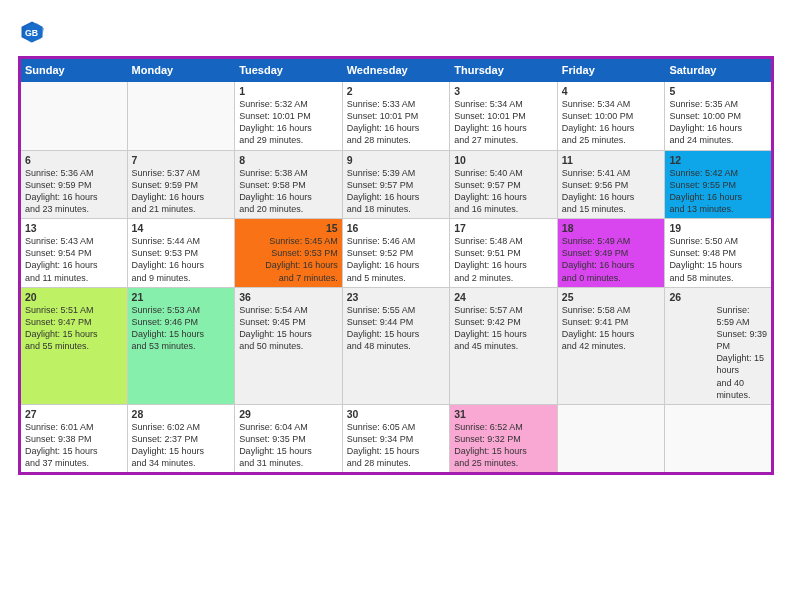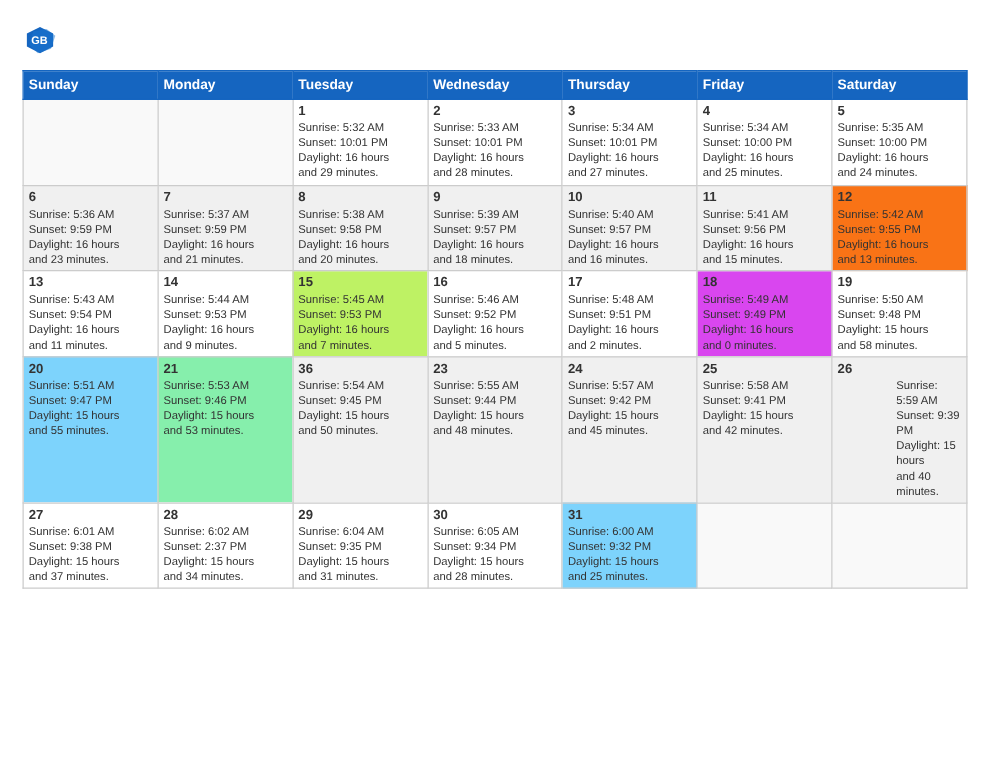--- a/index.html
+++ b/index.html
@@ -55,21 +55,21 @@
       font-weight: bold;
       color: #333;
       line-height: 1.1;
     }
     .location {
       font-size: 14px;
       color: #555;
     }
     .calendar {
       flex: 1;
-      border: 1px solid #a21caf;
+      border: 3px solid #a21caf;
       border-collapse: collapse;
       width: 100%;
       table-layout: fixed;
     }
     .calendar th {
       background-color: #1565c0;
       color: #fff;
       font-size: 11px;
       font-weight: bold;
       padding: 5px 4px;
@@ -216,21 +216,21 @@
 Daylight: 16 hours
 and 16 minutes.</div>
           </td>
           <td style="background: rgb(240, 240, 240);">
             <span class="day-num">11</span>
             <div class="day-info" style="white-space: pre-line;">Sunrise: 5:41 AM
 Sunset: 9:56 PM
 Daylight: 16 hours
 and 15 minutes.</div>
           </td>
-          <td style="background: #f97316; margin-top: 29px;">
+          <td style="background: #0ea5e9; margin-top: 29px;">
             <span class="day-num">12</span>
             <div class="day-info" style="white-space: pre-line;">Sunrise: 5:42 AM
 Sunset: 9:55 PM
 Daylight: 16 hours
 and 13 minutes.</div>
           </td>
         </tr>
         <tr>
           <td style="background: rgb(255, 255, 255);">
             <span class="day-num">13</span>
@@ -239,21 +239,21 @@
 Daylight: 16 hours
 and 11 minutes.</div>
           </td>
           <td style="background: rgb(255, 255, 255);">
             <span class="day-num">14</span>
             <div class="day-info" style="white-space: pre-line;">Sunrise: 5:44 AM
 Sunset: 9:53 PM
 Daylight: 16 hours
 and 9 minutes.</div>
           </td>
-          <td style="background: #bef264;">
+          <td style="background: #f97316; text-align: right;">
             <span class="day-num">15</span>
             <div class="day-info" style="white-space: pre-line;">Sunrise: 5:45 AM
 Sunset: 9:53 PM
 Daylight: 16 hours
 and 7 minutes.</div>
           </td>
           <td style="background: rgb(255, 255, 255);">
             <span class="day-num">16</span>
             <div class="day-info" style="white-space: pre-line;">Sunrise: 5:46 AM
 Sunset: 9:52 PM
@@ -276,21 +276,21 @@
           </td>
           <td style="background: rgb(255, 255, 255);">
             <span class="day-num">19</span>
             <div class="day-info" style="white-space: pre-line;">Sunrise: 5:50 AM
 Sunset: 9:48 PM
 Daylight: 15 hours
 and 58 minutes.</div>
           </td>
         </tr>
         <tr>
-          <td style="background: #7dd3fc;">
+          <td style="background: #bef264;">
             <span class="day-num">20</span>
             <div class="day-info" style="white-space: pre-line;">Sunrise: 5:51 AM
 Sunset: 9:47 PM
 Daylight: 15 hours
 and 55 minutes.</div>
           </td>
           <td style="background: #86efac;">
             <span class="day-num">21</span>
             <div class="day-info" style="white-space: pre-line;">Sunrise: 5:53 AM
 Sunset: 9:46 PM
@@ -355,23 +355,23 @@
 Daylight: 15 hours
 and 31 minutes.</div>
           </td>
           <td style="background: rgb(255, 255, 255);">
             <span class="day-num">30</span>
             <div class="day-info" style="white-space: pre-line;">Sunrise: 6:05 AM
 Sunset: 9:34 PM
 Daylight: 15 hours
 and 28 minutes.</div>
           </td>
-          <td style="background: #7dd3fc;">
+          <td style="background: #f9a8d4;">
             <span class="day-num">31</span>
-            <div class="day-info" style="white-space: pre-line;">Sunrise: 6:00 AM
+            <div class="day-info" style="white-space: pre-line;">Sunrise: 6:52 AM
 Sunset: 9:32 PM
 Daylight: 15 hours
 and 25 minutes.</div>
           </td>
           <td class="empty" style="background: rgb(250, 250, 250);"></td>
           <td class="empty" style="background: rgb(250, 250, 250);"></td>
         </tr>
       </tbody>
   </table>
 </div>

